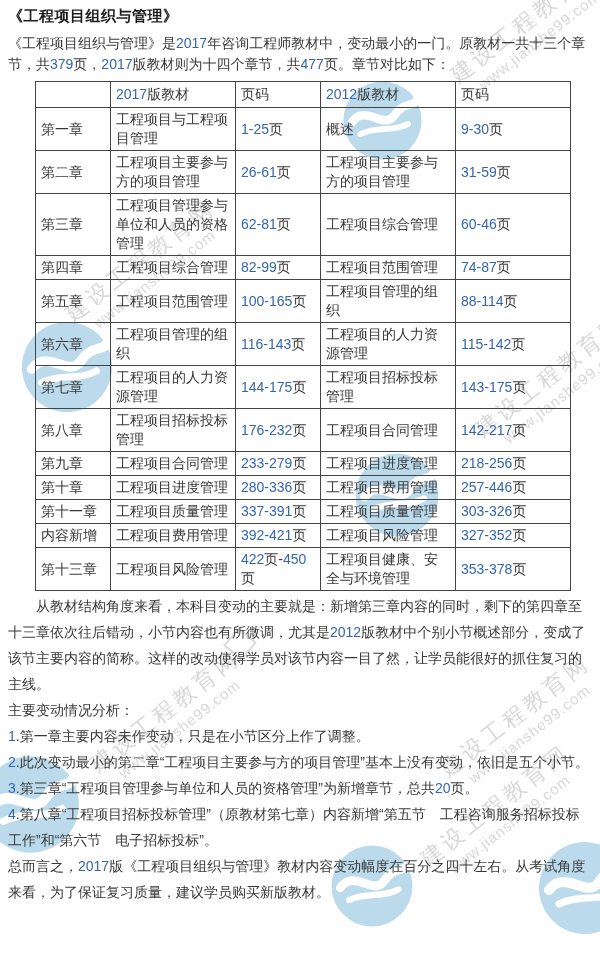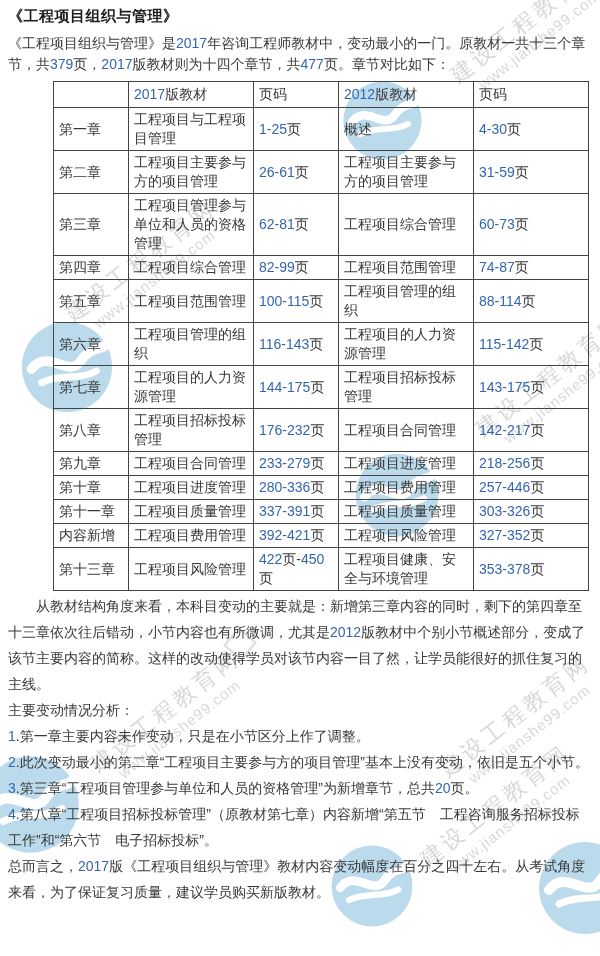--- a/index.html
+++ b/index.html
@@ -4,21 +4,21 @@
 <style>
   html,body{margin:0;padding:0;background:#fff;}
   .page{
     position:relative;width:600px;height:956px;background:#fff;overflow:hidden;
     font-family:"Liberation Sans","DejaVu Sans",sans-serif;
     color:var(--body-text,#383838);
   }
   .content{position:relative;z-index:2;padding:4px 8px 17px 8px;}
   .doc-title{font-size:15px;font-weight:bold;color:#1d1d1d;margin:3px 0 7px 0;letter-spacing:.5px;}
   .intro{font-size:14px;line-height:21px;margin:0 0 6px 0;}
-  table.cmp{border-collapse:collapse;table-layout:fixed;width:535px;margin-left:45px;font-size:14px;}
+  table.cmp{border-collapse:collapse;table-layout:fixed;width:535px;margin-left:27px;font-size:14px;}
   table.cmp th,table.cmp td{
     border:1px solid var(--border,#444);padding:2px 5px;line-height:19px;
     text-align:left;vertical-align:middle;font-weight:normal;word-break:break-all;
   }
   table.cmp th{height:21px;}
   .num{color:var(--number-blue,#3565b0);}
   .analysis{margin-top:2px;font-size:14px;line-height:26px;}
   .analysis .para{margin:0;}
   
   .wm{
@@ -128,47 +128,47 @@
             <th><span class="num">2012</span>版教材</th>
             <th>页码</th>
           </tr>
       </thead>
       <tbody>
           <tr>
             <td>第一章</td>
             <td>工程项目与工程项目管理</td>
             <td><span class="num">1-25</span>页</td>
             <td>概述</td>
-            <td><span class="num">4-30</span>页</td>
+            <td><span class="num">9-30</span>页</td>
           </tr>
           <tr>
             <td>第二章</td>
             <td>工程项目主要参与方的项目管理</td>
             <td><span class="num">26-61</span>页</td>
             <td>工程项目主要参与方的项目管理</td>
             <td><span class="num">31-59</span>页</td>
           </tr>
           <tr>
             <td>第三章</td>
             <td>工程项目管理参与单位和人员的资格管理</td>
             <td><span class="num">62-81</span>页</td>
             <td>工程项目综合管理</td>
-            <td><span class="num">60-73</span>页</td>
+            <td><span class="num">60-46</span>页</td>
           </tr>
           <tr>
             <td>第四章</td>
             <td>工程项目综合管理</td>
             <td><span class="num">82-99</span>页</td>
             <td>工程项目范围管理</td>
             <td><span class="num">74-87</span>页</td>
           </tr>
           <tr>
             <td>第五章</td>
             <td>工程项目范围管理</td>
-            <td><span class="num">100-115</span>页</td>
+            <td><span class="num">100-165</span>页</td>
             <td>工程项目管理的组织</td>
             <td><span class="num">88-114</span>页</td>
           </tr>
           <tr>
             <td>第六章</td>
             <td>工程项目管理的组织</td>
             <td><span class="num">116-143</span>页</td>
             <td>工程项目的人力资源管理</td>
             <td><span class="num">115-142</span>页</td>
           </tr>

